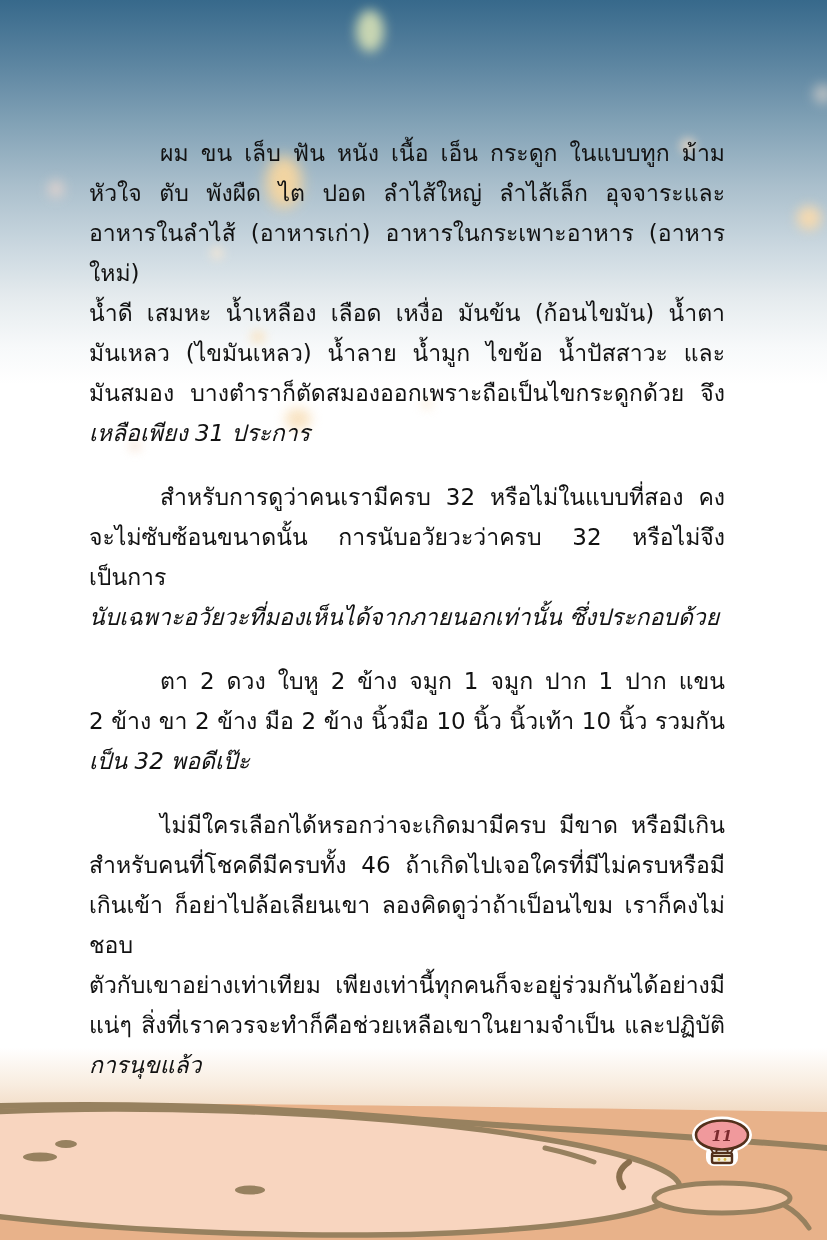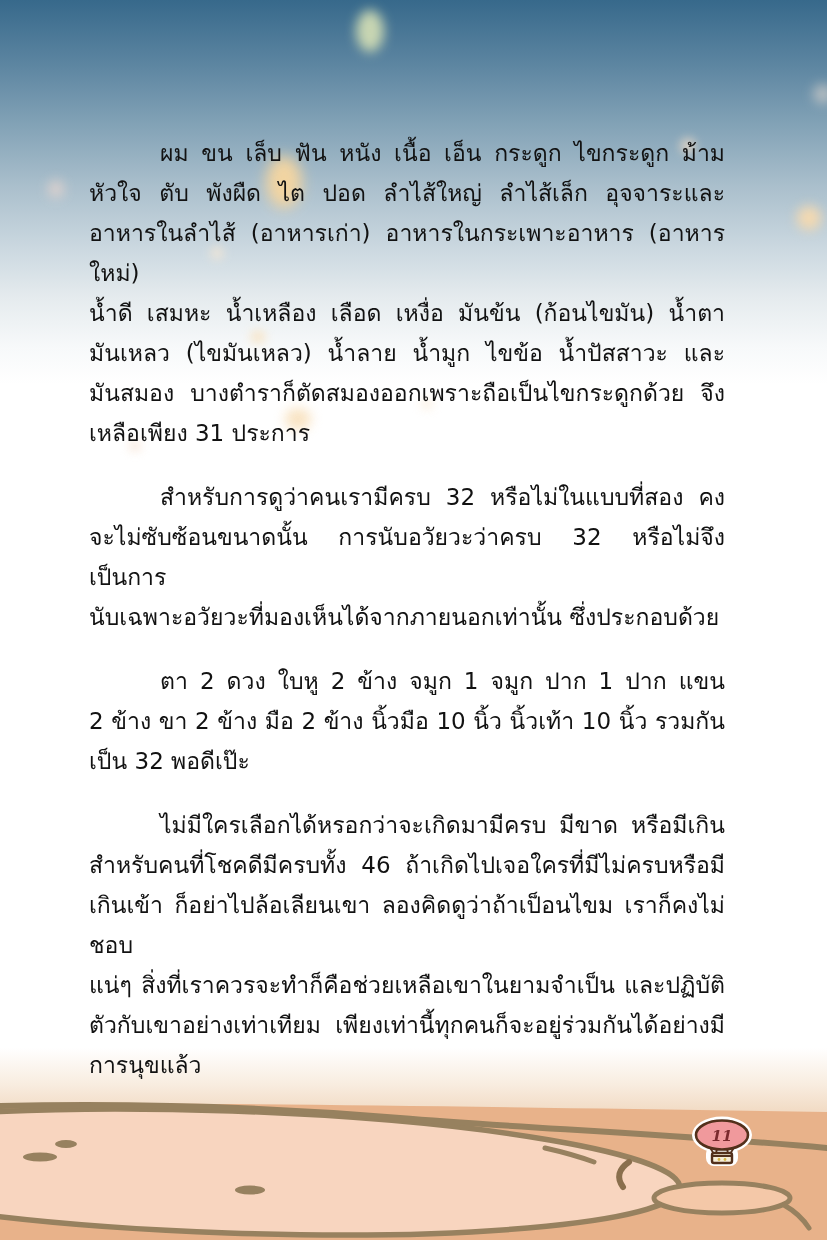--- a/index.html
+++ b/index.html
@@ -28,21 +28,21 @@
 
   
   .text-block{
     position:absolute;left:89px;top:133px;width:636px;
     color:#121212;font-size:23px;line-height:40px;
   }
   .para{margin:0 0 24px 0;}
   .para:last-child{margin-bottom:16px;}
   .line{text-align:justify;text-align-last:justify;}
   .line.first{text-indent:71px;}
-  .line.last{text-align-last:auto;}
+  .line.last{text-align-last:auto;font-style:italic;}
 
   
   .scene{position:absolute;left:0;top:1100px;width:827px;height:140px;}
   .badge{position:absolute;left:690px;top:1114px;width:66px;height:58px;}
   .badge text{
     font-family:"DejaVu Serif",serif;font-size:15px;font-weight:bold;font-style:italic;
   }
 </style>
 </head>
 <body>
@@ -54,21 +54,21 @@
 <i class="dot d5"></i>
 <i class="dot d6"></i>
 <i class="dot d7"></i>
 <i class="dot d8"></i>
 <i class="dot d9"></i>
 <i class="dot d10"></i>
 <i class="dot d11"></i>
 
 <main class="text-block">
   <div class="para">
-    <div class="line first">ผม ขน เล็บ ฟัน หนัง เนื้อ เอ็น กระดูก ไขกระดูก ม้าม</div>
+    <div class="line first">ผม ขน เล็บ ฟัน หนัง เนื้อ เอ็น กระดูก ในแบบทูก ม้าม</div>
     <div class="line">หัวใจ ตับ พังผืด ไต ปอด ลำไส้ใหญ่ ลำไส้เล็ก อุจจาระและ</div>
     <div class="line">อาหารในลำไส้ (อาหารเก่า) อาหารในกระเพาะอาหาร (อาหารใหม่)</div>
     <div class="line">น้ำดี เสมหะ น้ำเหลือง เลือด เหงื่อ มันข้น (ก้อนไขมัน) น้ำตา</div>
     <div class="line">มันเหลว (ไขมันเหลว) น้ำลาย น้ำมูก ไขข้อ น้ำปัสสาวะ และ</div>
     <div class="line">มันสมอง บางตำราก็ตัดสมองออกเพราะถือเป็นไขกระดูกด้วย จึง</div>
     <div class="line last">เหลือเพียง 31 ประการ</div>
   </div>
   <div class="para">
     <div class="line first">สำหรับการดูว่าคนเรามีครบ 32 หรือไม่ในแบบที่สอง คง</div>
     <div class="line">จะไม่ซับซ้อนขนาดนั้น การนับอวัยวะว่าครบ 32 หรือไม่จึงเป็นการ</div>
@@ -76,22 +76,22 @@
   </div>
   <div class="para">
     <div class="line first">ตา 2 ดวง ใบหู 2 ข้าง จมูก 1 จมูก ปาก 1 ปาก แขน</div>
     <div class="line">2 ข้าง ขา 2 ข้าง มือ 2 ข้าง นิ้วมือ 10 นิ้ว นิ้วเท้า 10 นิ้ว รวมกัน</div>
     <div class="line last">เป็น 32 พอดีเป๊ะ</div>
   </div>
   <div class="para">
     <div class="line first">ไม่มีใครเลือกได้หรอกว่าจะเกิดมามีครบ มีขาด หรือมีเกิน</div>
     <div class="line">สำหรับคนที่โชคดีมีครบทั้ง 46 ถ้าเกิดไปเจอใครที่มีไม่ครบหรือมี</div>
     <div class="line">เกินเข้า ก็อย่าไปล้อเลียนเขา ลองคิดดูว่าถ้าเป็อนไขม เราก็คงไม่ชอบ</div>
+    <div class="line">ตัวกับเขาอย่างเท่าเทียม เพียงเท่านี้ทุกคนก็จะอยู่ร่วมกันได้อย่างมี</div>
     <div class="line">แน่ๆ สิ่งที่เราควรจะทำก็คือช่วยเหลือเขาในยามจำเป็น และปฏิบัติ</div>
-    <div class="line">ตัวกับเขาอย่างเท่าเทียม เพียงเท่านี้ทุกคนก็จะอยู่ร่วมกันได้อย่างมี</div>
     <div class="line last">การนุขแล้ว</div>
   </div>
 </main>
 
 <svg class="scene" viewBox="0 0 827 140" xmlns="http://www.w3.org/2000/svg">
 
   <path d="M0,4 C200,2 500,7 827,12 L827,140 L0,140 Z" fill="#e8b28a"></path>
 
   <ellipse cx="230" cy="72" rx="450" ry="61" transform="rotate(2 230 72)" fill="#f8d5bf" stroke="#97815f" stroke-width="5.5"></ellipse>
 

